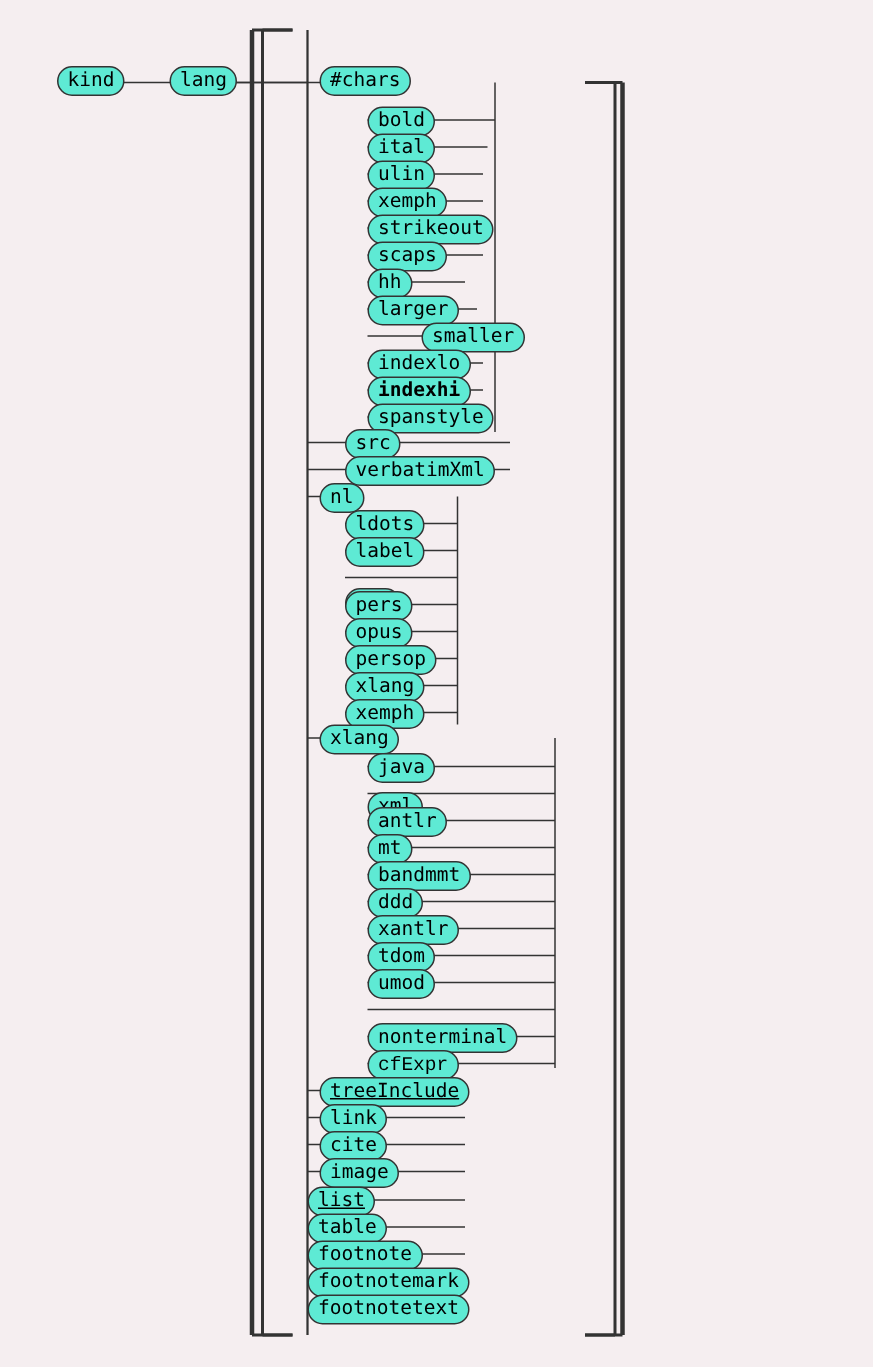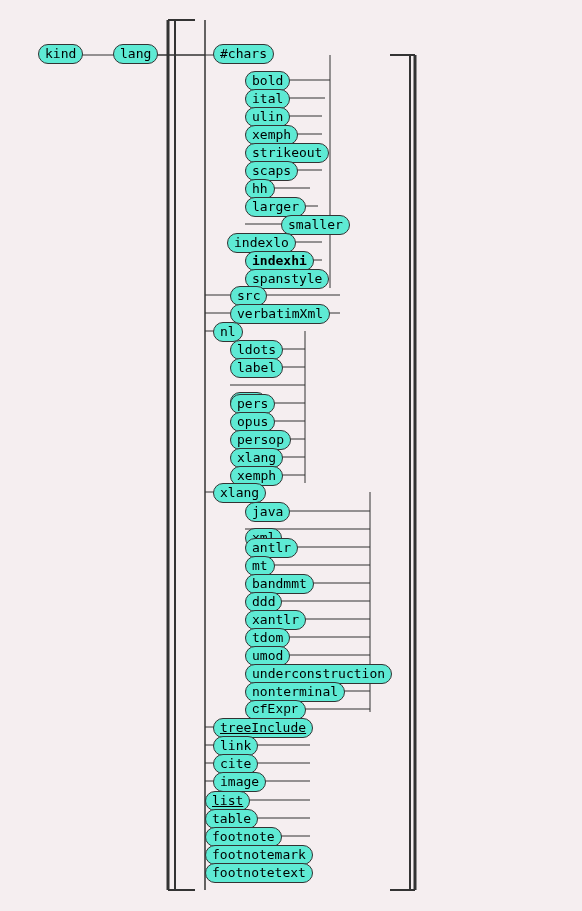--- a/index.html
+++ b/index.html
@@ -173,21 +173,21 @@
 
   <div class="node-box" style="left:245px; top:71px;"><span>bold</span></div>
   <div class="node-box" style="left:245px; top:89px;"><span>ital</span></div>
   <div class="node-box" style="left:245px; top:107px;"><span>ulin</span></div>
   <div class="node-box" style="left:245px; top:125px;"><span>xemph</span></div>
   <div class="node-box" style="left:245px; top:143px;"><span>strikeout</span></div>
   <div class="node-box" style="left:245px; top:161px;"><span>scaps</span></div>
   <div class="node-box" style="left:245px; top:179px;"><span>hh</span></div>
   <div class="node-box" style="left:245px; top:197px;"><span>larger</span></div>
   <div class="node-box" style="left:245px; top:215px;margin-left:36px;"><span>smaller</span></div>
-  <div class="node-box" style="left:227px; top:233px;"><span>indexlo</span></div>
+  <div class="node-box" style="left:245px; top:233px;"><span>indexlo</span></div>
   <div class="node-box" style="left:245px; top:251px;font-weight:bold;"><span>indexhi</span></div>
   <div class="node-box" style="left:245px; top:269px;"><span>spanstyle</span></div>
 
   <div class="node-box" style="left:230px; top:286px;"><span>src</span></div>
   <div class="node-box" style="left:230px; top:304px;"><span>verbatimXml</span></div>
 
   <div class="node-box" style="left:213px; top:322px;"><span>nl</span></div>
 
   <div class="node-box" style="left:230px; top:340px;"><span>ldots</span></div>
   <div class="node-box" style="left:230px; top:358px;"><span>label</span></div>
@@ -202,21 +202,20 @@
 
   <div class="node-box" style="left:245px; top:502px;"><span>java</span></div>
   <div class="node-box" style="left:245px; top:528px;text-align:center;"><span>xml</span></div>
   <div class="node-box" style="left:245px; top:538px;"><span>antlr</span></div>
   <div class="node-box" style="left:245px; top:556px;"><span>mt</span></div>
   <div class="node-box" style="left:245px; top:574px;"><span>bandmmt</span></div>
   <div class="node-box" style="left:245px; top:592px;"><span>ddd</span></div>
   <div class="node-box" style="left:245px; top:610px;"><span>xantlr</span></div>
   <div class="node-box" style="left:245px; top:628px;"><span>tdom</span></div>
   <div class="node-box" style="left:245px; top:646px;"><span>umod</span></div>
-  <div class="node-box" style="left:245px; top:664px;"><span>underconstruction</span></div>
   <div class="node-box" style="left:245px; top:682px;"><span>nonterminal</span></div>
   <div class="node-box" style="left:245px; top:700px;font-family:Liberation Mono, monospace;"><span>cfExpr</span></div>
 
   <div class="node-box" style="left:213px; top:718px;text-decoration:underline;"><span>treeInclude</span></div>
   <div class="node-box" style="left:213px; top:736px;"><span>link</span></div>
   <div class="node-box" style="left:213px; top:754px;"><span>cite</span></div>
   <div class="node-box" style="left:213px; top:772px;"><span>image</span></div>
 
   <div class="node-box" style="left:205px; top:791px;text-decoration:underline;"><span>list</span></div>
   <div class="node-box" style="left:205px; top:809px;"><span>table</span></div>

